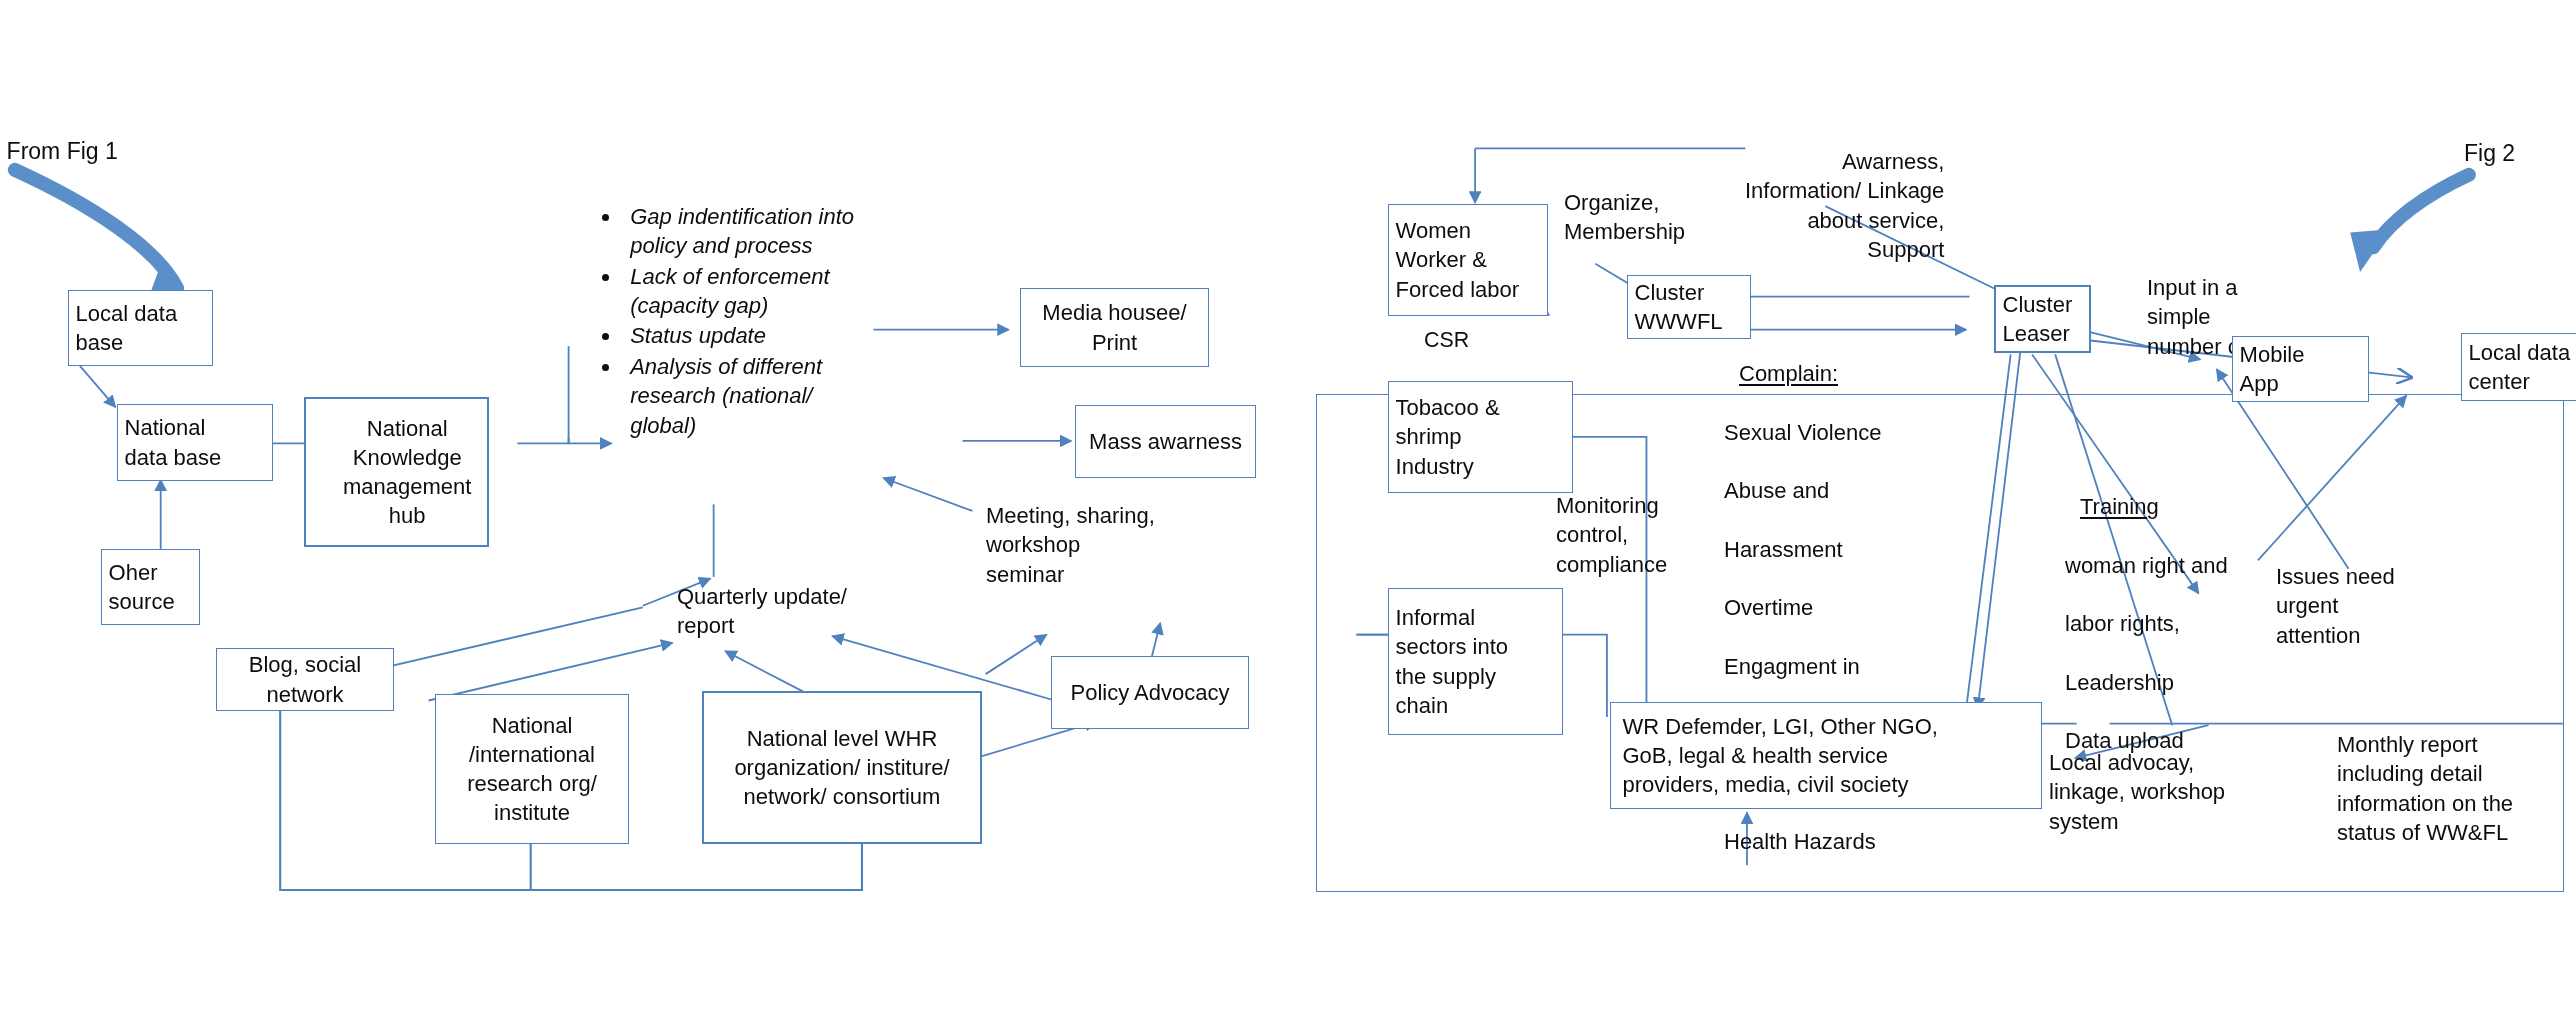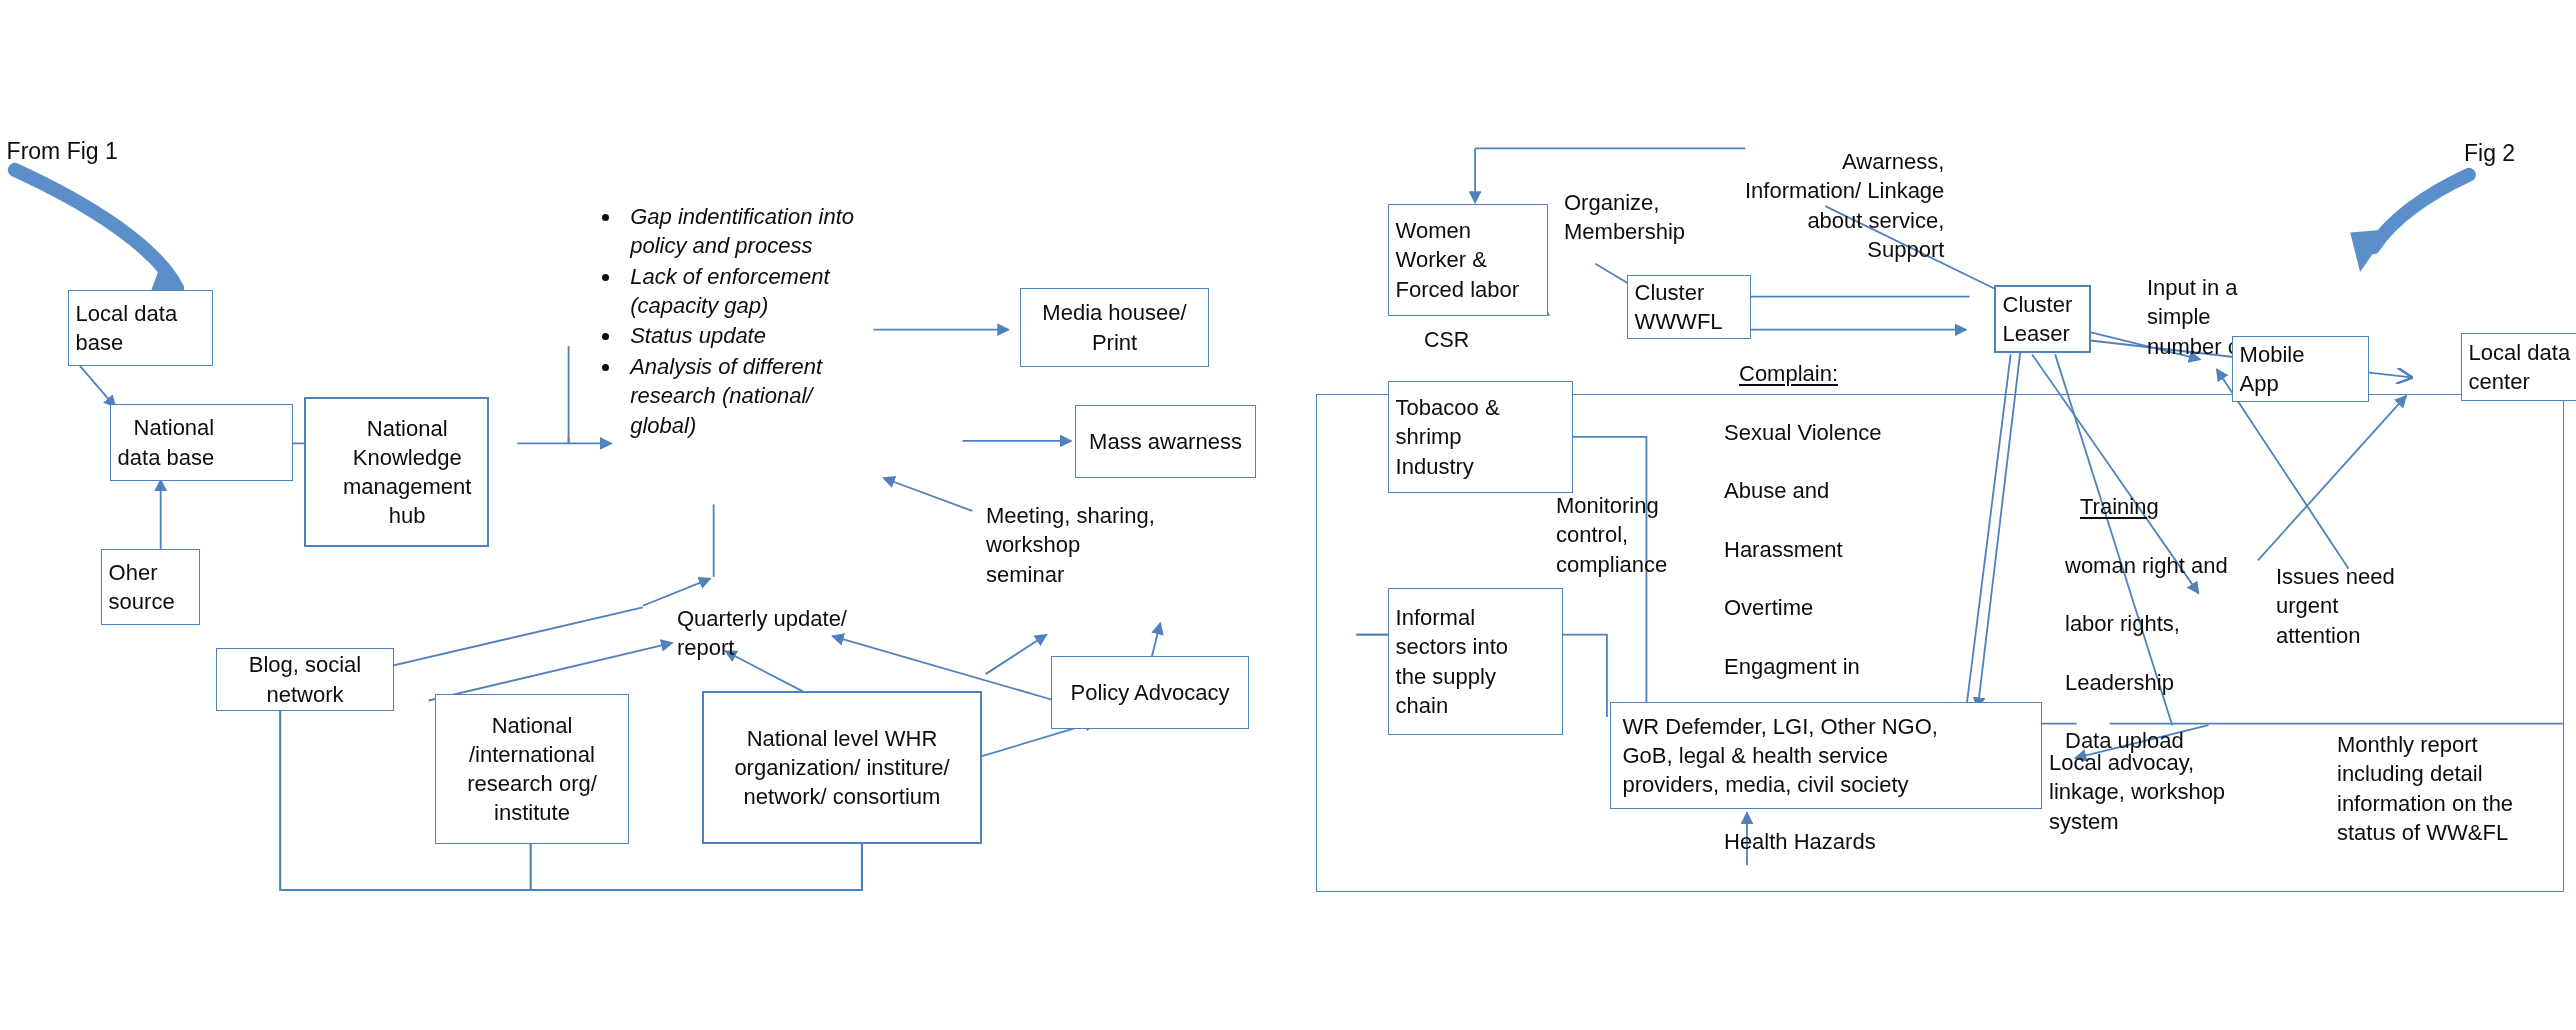--- a/index.html
+++ b/index.html
@@ -92,42 +92,42 @@
   <line x1="2446" y1="930" x2="2448" y2="872" stroke="#4f81bd" stroke-width="2.2" fill="none"></line>
   <line x1="2440" y1="920" x2="2390" y2="890" stroke="#4f81bd" stroke-width="2.2" fill="none"></line>
   <line x1="2700" y1="240" x2="2700" y2="240" stroke="#4f81bd" stroke-width="2.2"></line>
 </svg>
 
 <div class="figlbl" style="left:6.6px;top:138px;">From Fig 1</div>
 
 <div class="node leftal" style="left:40px;top:290px;width:145px;height:76px;white-space:pre-line;">Local data
 base</div>
 
-<div class="node leftal" style="left:82px;top:404px;width:183px;height:77px;white-space:pre-line;text-align:right;">National
+<div class="node leftal" style="left:89px;top:404px;width:156px;height:77px;white-space:pre-line;">National
 data base</div>
 
 <div class="node leftal" style="left:73px;top:549px;width:99px;height:76px;white-space:pre-line;">Oher
 source</div>
 
 <div class="node thick" style="left:304px;top:397px;width:185px;height:150px;padding-left:28px;">National Knowledge management hub</div>
 
 <div class="bullets" style="left:590px;top:198px;width:288px;">
   <ul>
     <li>Gap indentification into policy and process</li>
     <li>Lack of enforcement (capacity gap)</li>
     <li>Status update</li>
     <li>Analysis of different research (national/ global)</li>
   </ul>
 </div>
 
 <div class="node" style="left:1020px;top:288px;width:189px;height:79px;">Media housee/ Print</div>
 
 <div class="node" style="left:1075px;top:405px;width:181px;height:73px;">Mass awarness</div>
 
-<div class="lbl" style="left:677px;top:582px;margin-top:22px;">Quarterly update/
+<div class="lbl" style="left:677px;top:582px;">Quarterly update/
 report</div>
 
 <div class="lbl" style="left:986px;top:501px;">Meeting, sharing,
 workshop
 seminar</div>
 
 <div class="node" style="left:216px;top:648px;width:178px;height:63px;">Blog, social network</div>
 
 <div class="node" style="left:435px;top:694px;width:194px;height:150px;">National /international research org/ institute</div>
 

